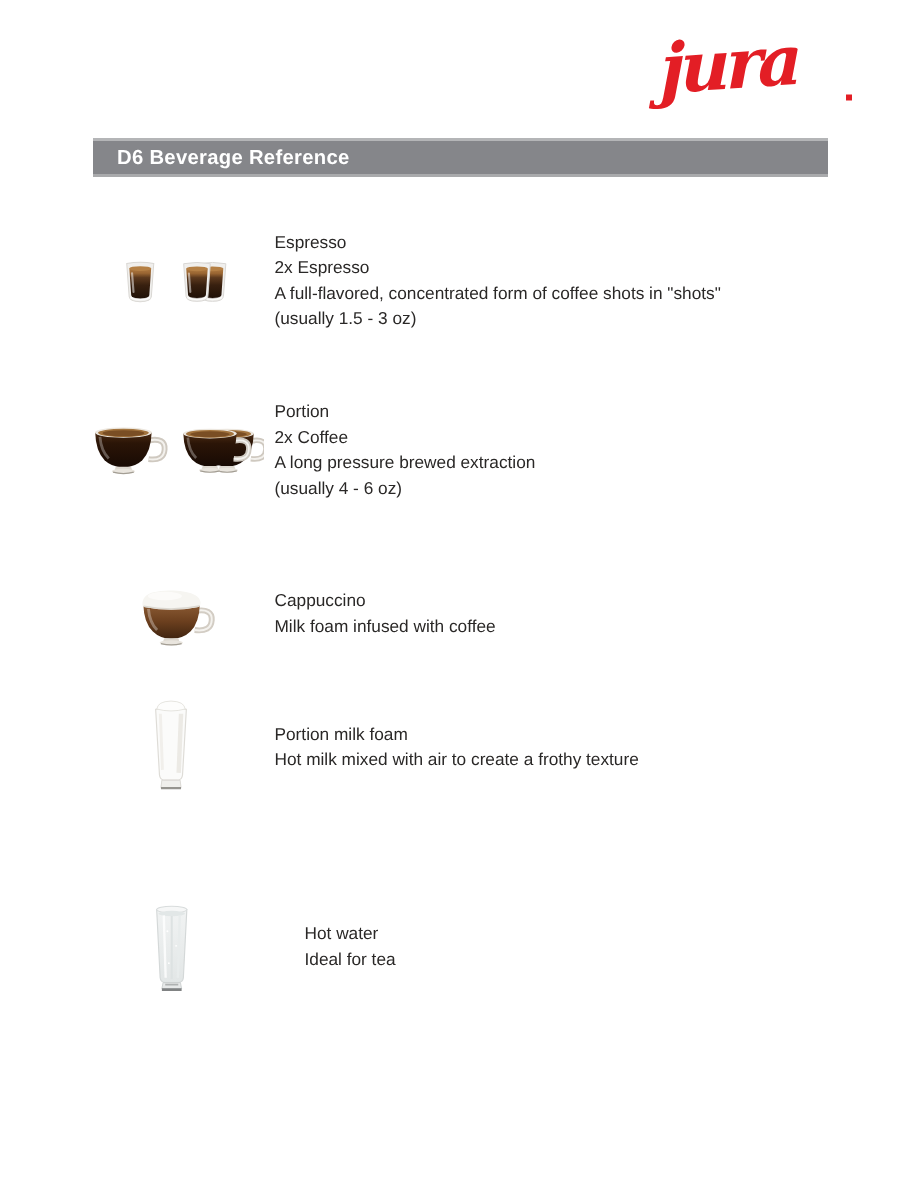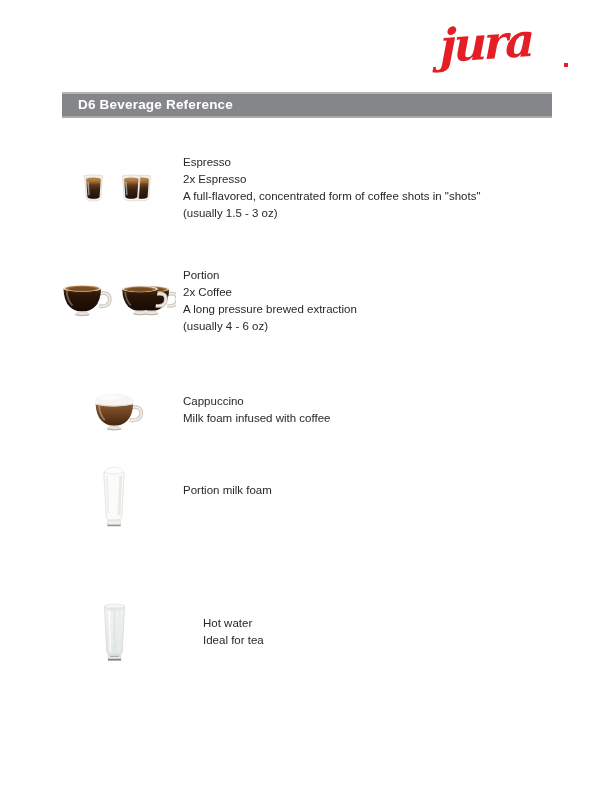--- a/index.html
+++ b/index.html
@@ -180,20 +180,21 @@
       <div class="bev-line">Milk foam infused with coffee</div>
     </div>
   </div>
 
   <div class="bev-row" style="top:464px; height:80px;">
     <svg class="bev-icon" style="left:100px; top:2px;" width="28" height="63" viewBox="0 0 28 64">
         <use href="#milk-glass"></use>
       </svg>
     <div class="bev-text" style="top:18px;">
       <div class="bev-line">Portion milk foam</div>
+      <div class="bev-line">Hot milk mixed with air to create a frothy texture</div>
     </div>
   </div>
 
   <div class="bev-row" style="top:598px; height:80px;">
     <svg class="bev-icon" style="left:100px; top:3px;" width="29" height="61" viewBox="0 0 30 62">
         <use href="#water-glass"></use>
       </svg>
     <div class="bev-text" style="top:17px;margin-left:20px;">
       <div class="bev-line">Hot water</div>
       <div class="bev-line">Ideal for tea</div>

